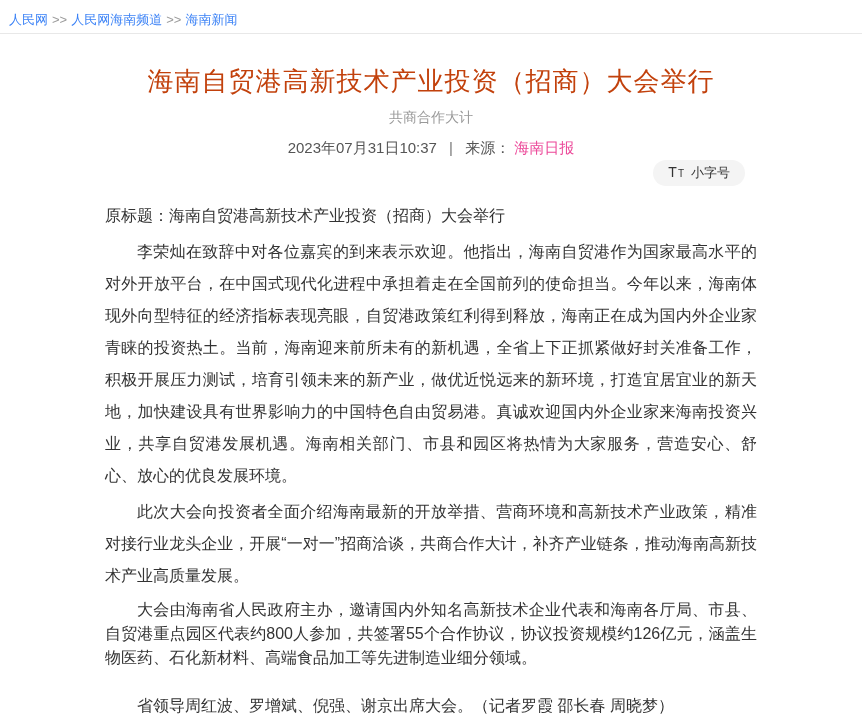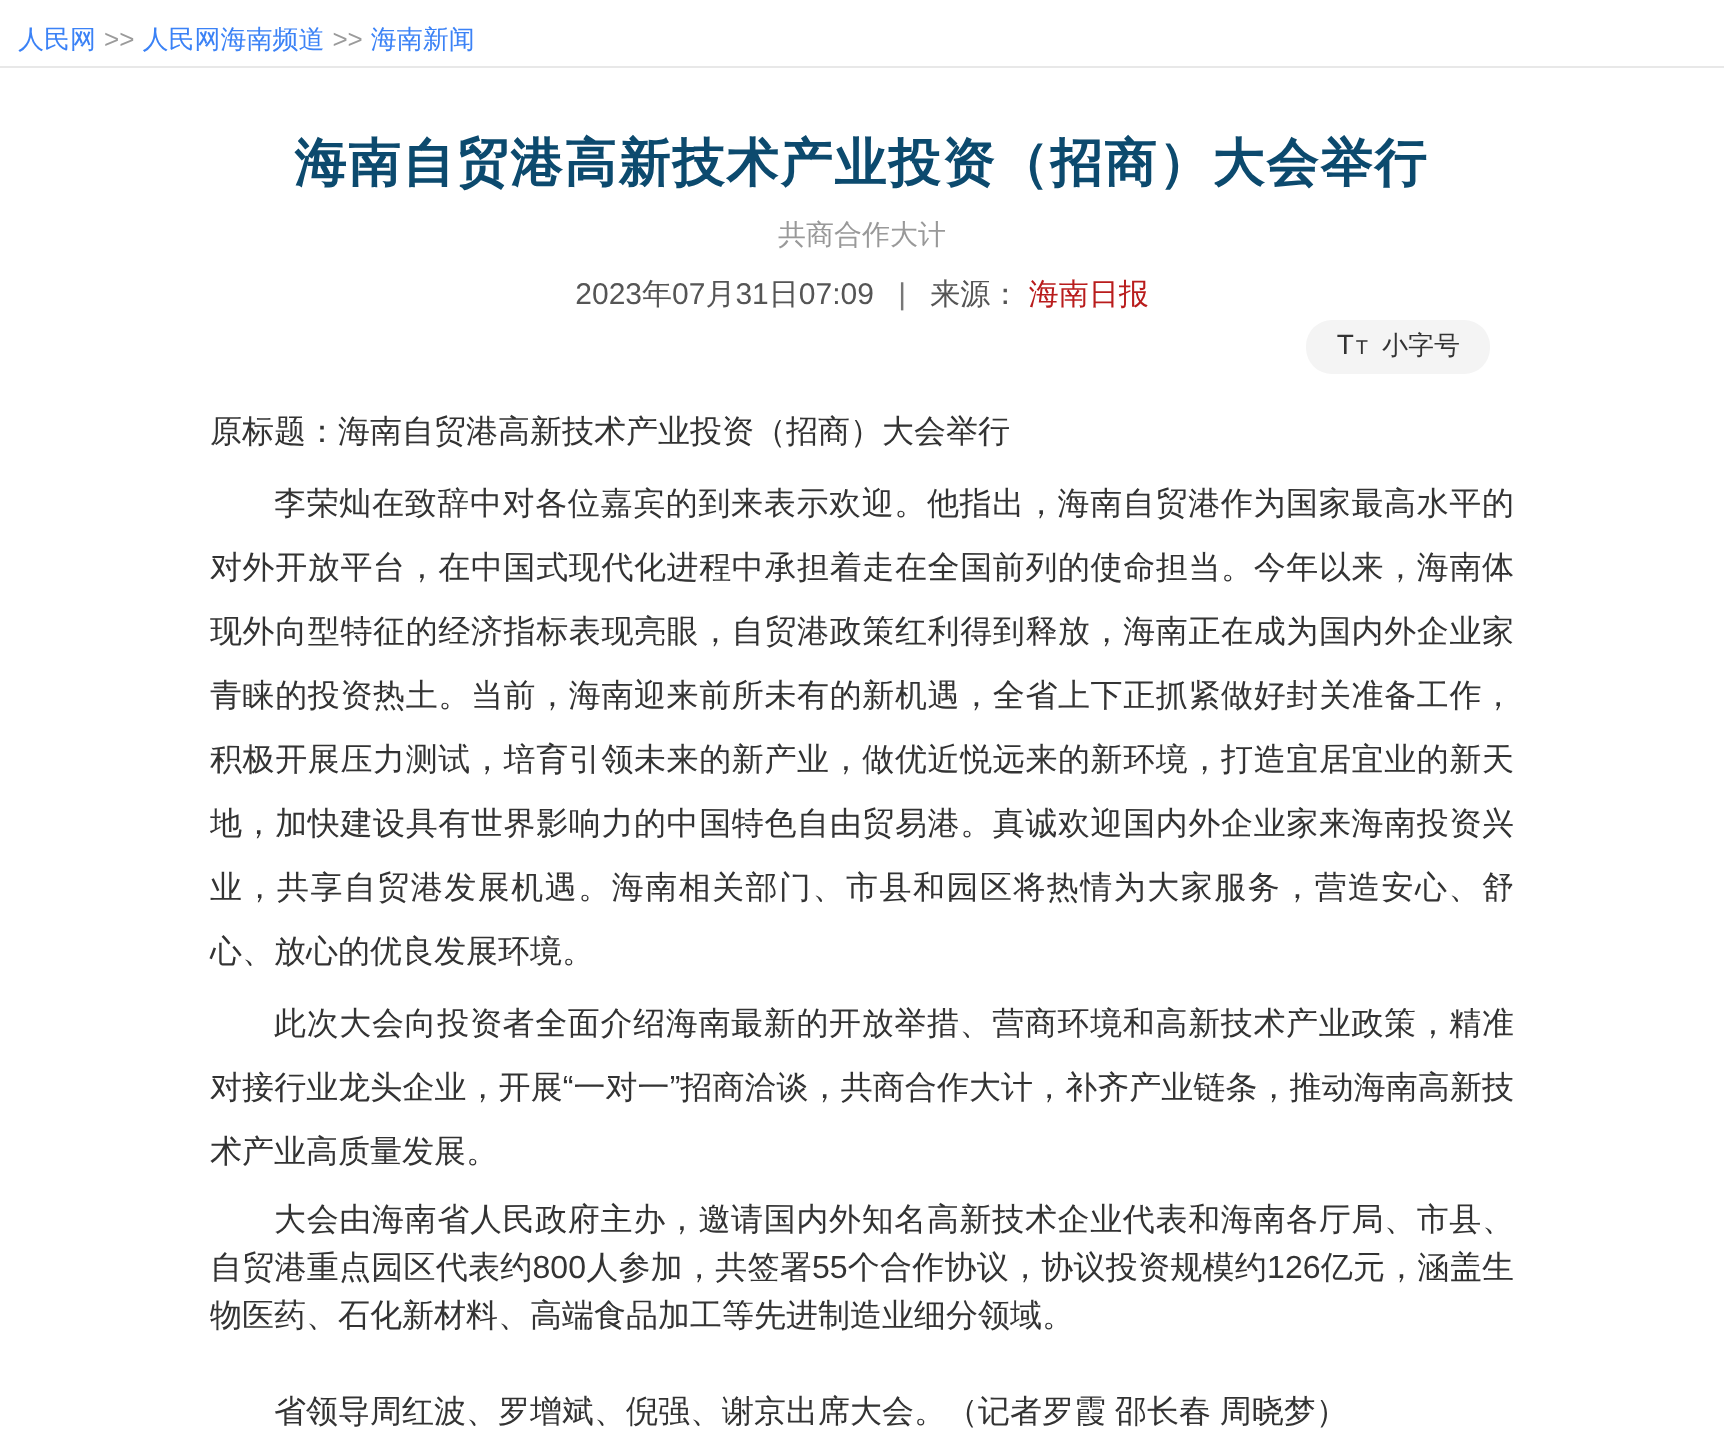--- a/index.html
+++ b/index.html
@@ -30,42 +30,42 @@
     height: 0;
   }
   
   .article {
     width: 652px;
     margin: 0 auto;
   }
   .article-title {
     margin: 30px 0 0;
     font-size: 26px;
-    font-weight: 700;
-    color: #0c4a6e;
+    font-weight: 400;
+    color: #c2410c;
     text-align: center;
     line-height: 34px;
     letter-spacing: 1px;
   }
   .article-subtitle {
     margin-top: 10px;
     font-size: 14px;
     line-height: 18px;
     color: #999999;
     text-align: center;
   }
   .article-meta {
     margin-top: 12px;
     font-size: 15px;
     line-height: 20px;
     color: #555555;
     text-align: center;
   }
   .article-meta .meta-sep { margin: 0 8px; color: #777777; }
-  .article-meta a.source-link { color: #b91c1c; text-decoration: none; cursor: pointer; }
+  .article-meta a.source-link { color: #ec4899; text-decoration: none; cursor: pointer; }
   
   .toolbar {
     margin-top: 2px;
     display: flex;
     justify-content: flex-end;
     padding-right: 12px;
   }
   .font-size-pill {
     display: inline-flex;
     align-items: baseline;
@@ -104,21 +104,21 @@
 <body>
 
 <div class="breadcrumb"><a class="bc-link" href="#">人民网</a><span class="bc-sep">&gt;&gt;</span><a class="bc-link" href="#">人民网海南频道</a><span class="bc-sep">&gt;&gt;</span><a class="bc-link" href="#">海南新闻</a></div>
 <hr class="top-divider">
 
 <div class="article">
   <h1 class="article-title">海南自贸港高新技术产业投资（招商）大会举行</h1>
   <div class="article-subtitle">共商合作大计</div>
 
   <div class="article-meta">
-    <span>2023年07月31日07:09</span>
+    <span>2023年07月31日10:37</span>
     <span class="meta-sep">|</span>
     <span>来源：</span>
     <a class="source-link" href="#">海南日报</a>
   </div>
 
   <div class="toolbar">
     <button class="font-size-pill">
       <span class="t-big">T</span>
       <span class="t-small">T</span>
       <span class="fs-label">小字号</span>

